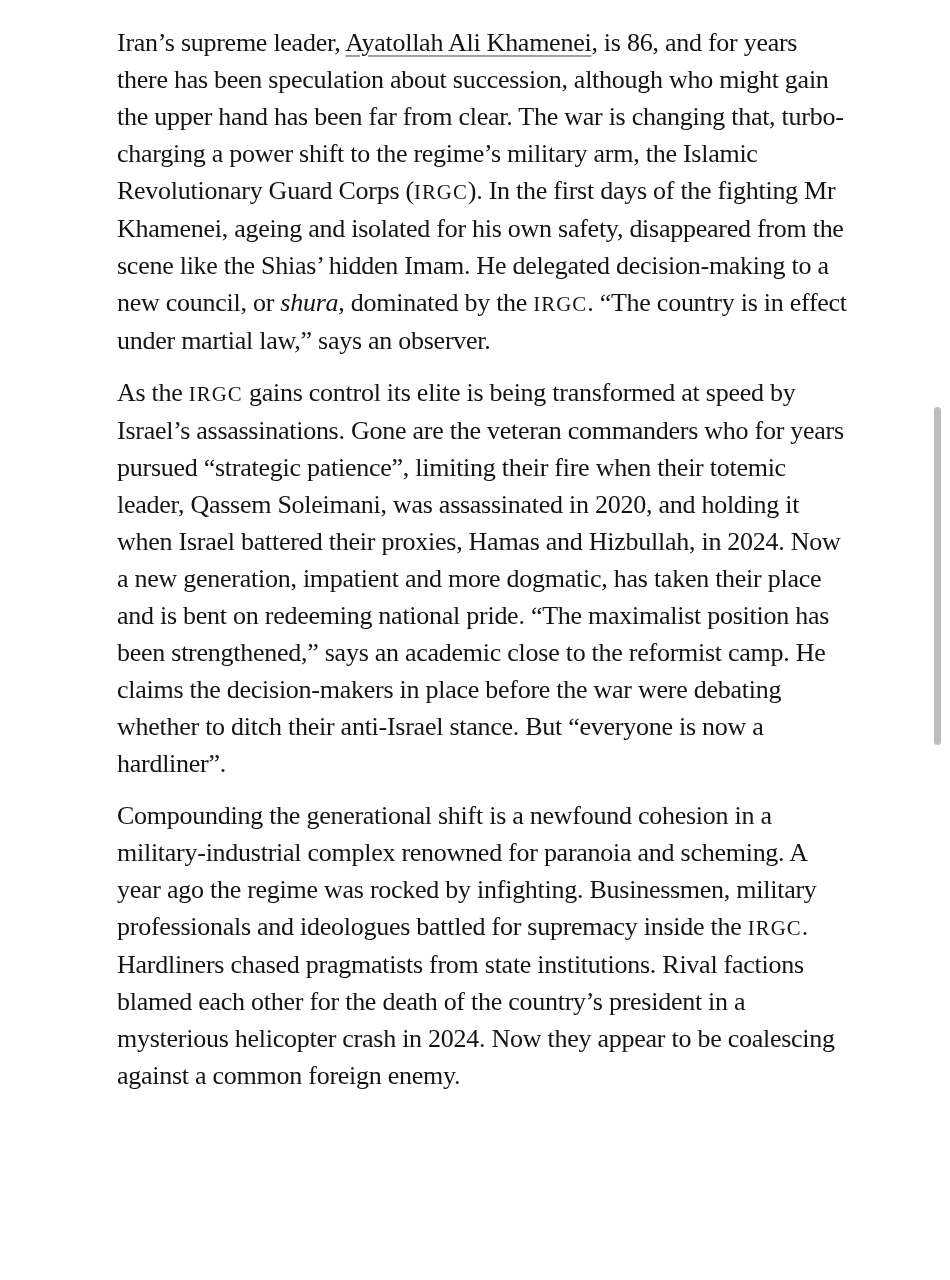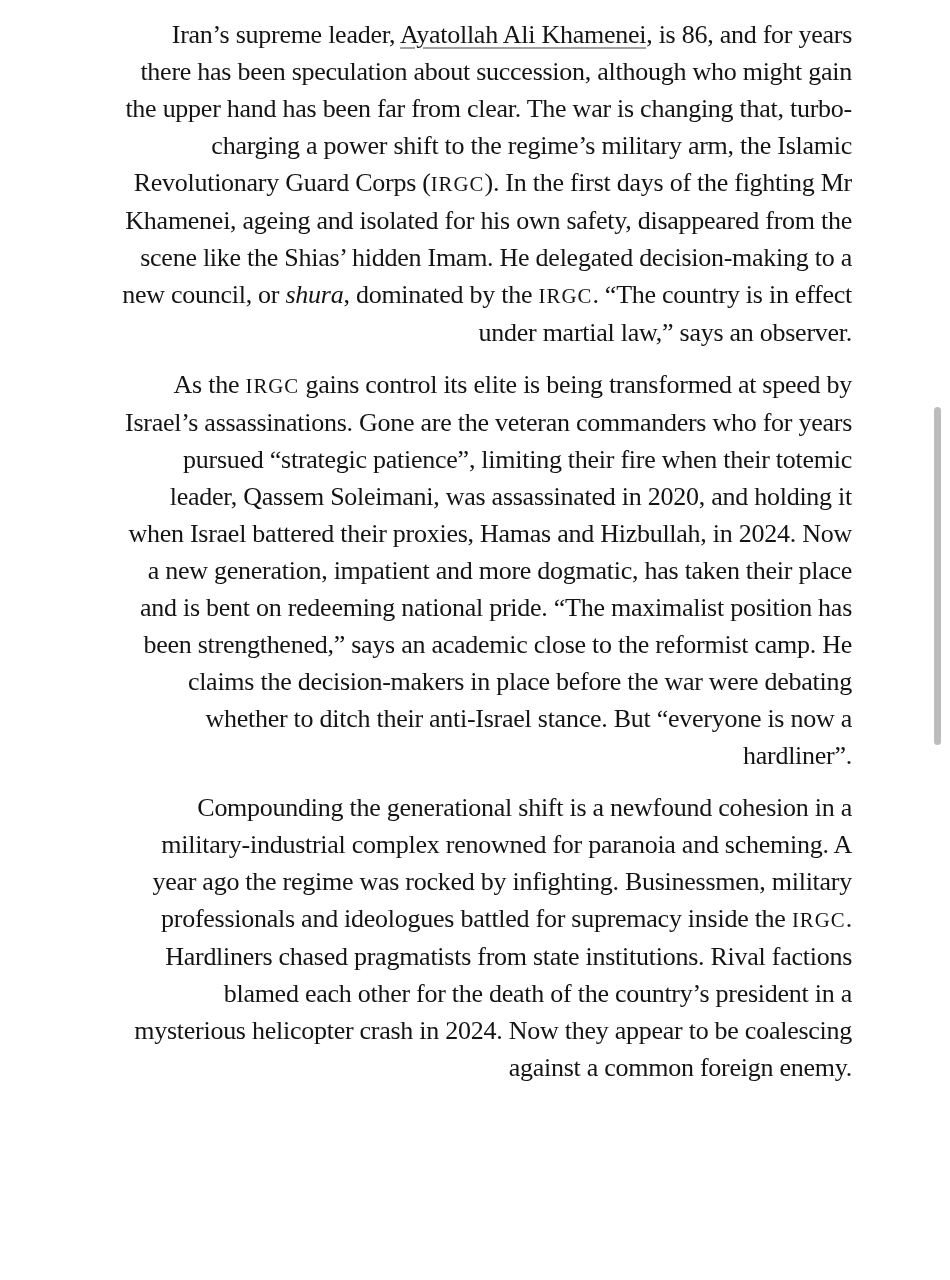--- a/index.html
+++ b/index.html
@@ -13,26 +13,25 @@
     margin: 0;
     padding: 0;
     width: 950px;
     height: 1280px;
     background: var(--bg);
     overflow: hidden;
   }
   .article {
     position: absolute;
     left: 117px;
-    top: 16px;
+    top: 24px;
     width: 735px;
     font-family: "Liberation Serif", "DejaVu Serif", serif;
     color: var(--text);
     font-variant-numeric: oldstyle-nums;
-    text-align: right;
   }
   .article p {
     margin: 0 0 15px 0;
     font-size: 26px;
     line-height: 37px;
     letter-spacing: -0.01em;
   }
   .inline-link {
     color: inherit;
     text-decoration: underline;

